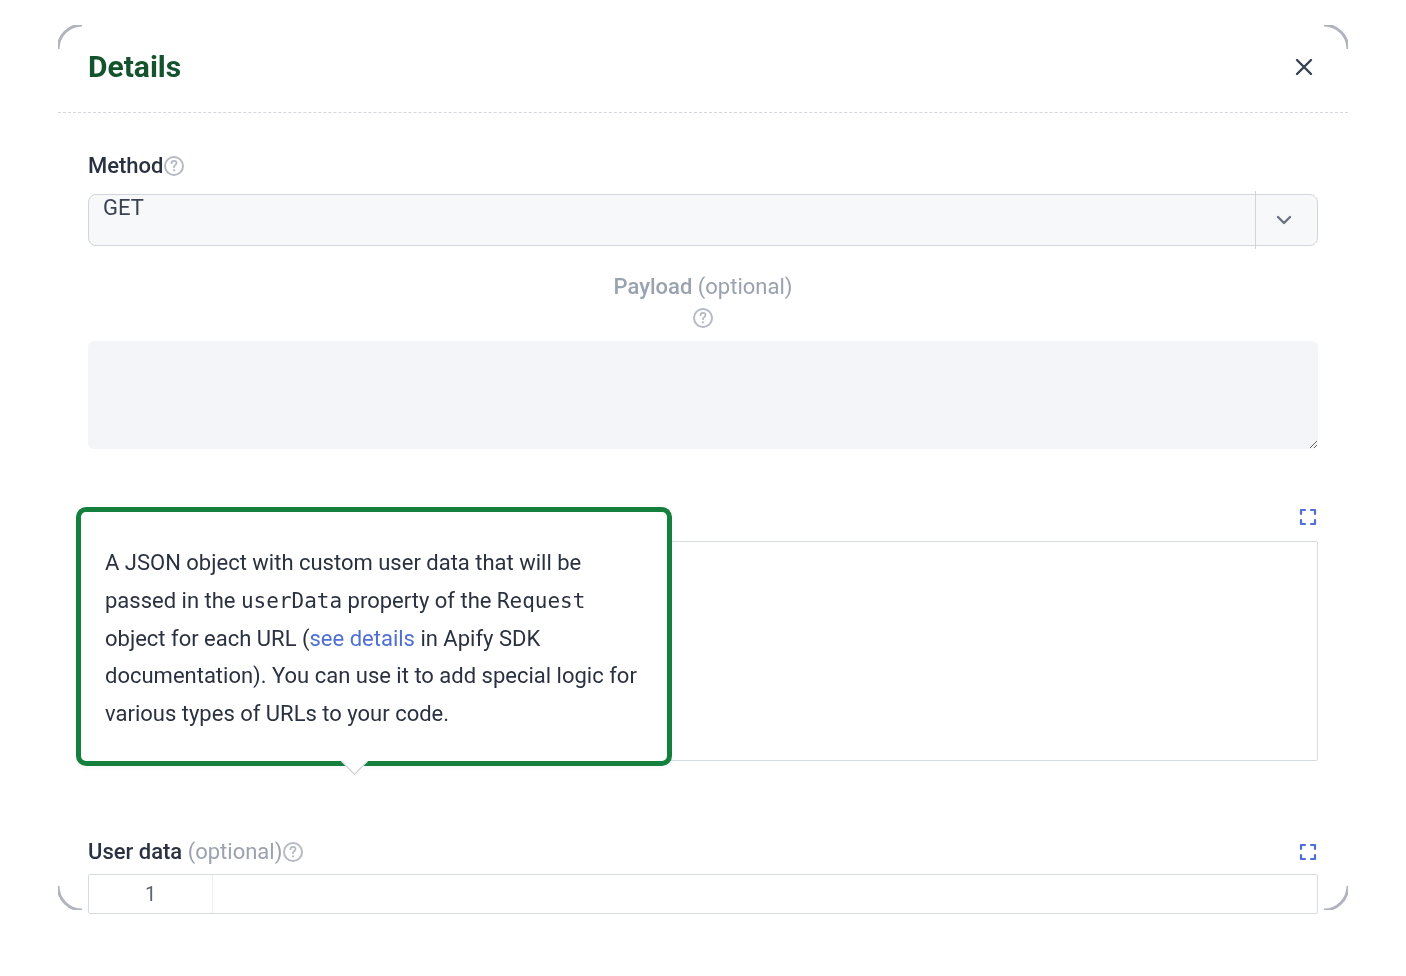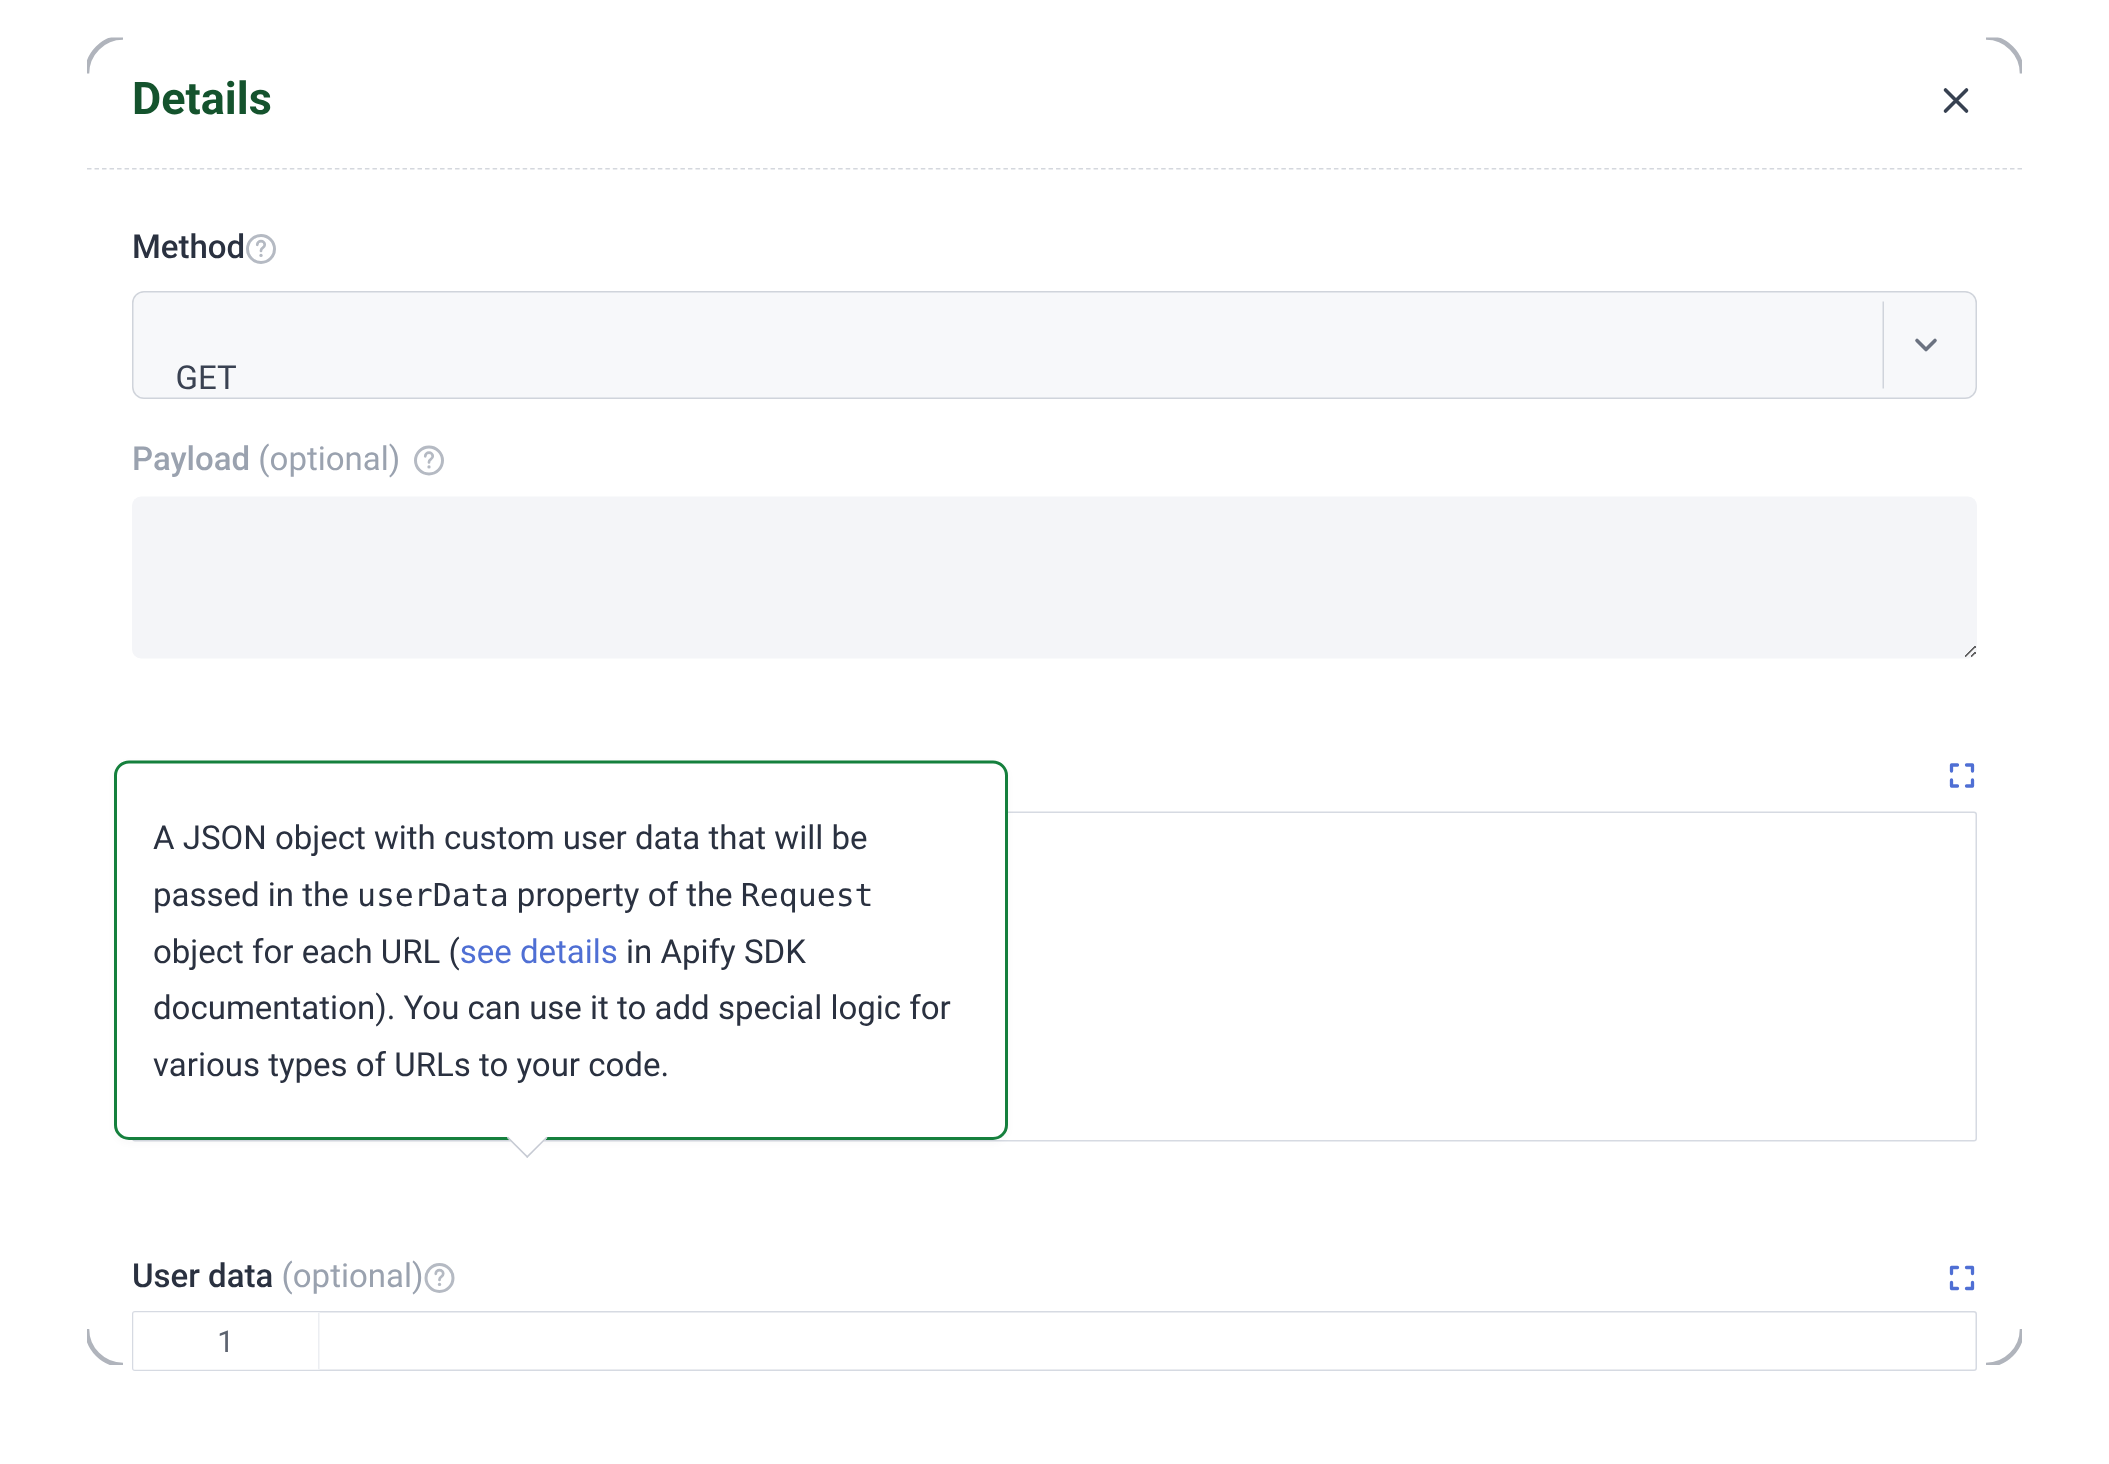--- a/index.html
+++ b/index.html
@@ -97,27 +97,27 @@
 }
 
 .select-wrapper {
   position: relative;
   width: 100%;
   margin-bottom: 28px;
 }
 
 .select-box {
   width: 100%;
-  height: 72px;
+  height: 52px;
   background: #f7f8fa;
   border: 1px solid #d0d4db;
   border-radius: 8px;
   display: flex;
-  align-items: flex-end;
-  padding: 0 28px;
+  align-items: flex-start;
+  padding: 0 14px;
   font-size: 22px;
   color: #3a4252;
   cursor: pointer;
   position: relative;
 }
 
 .select-chevron {
   position: absolute;
   right: 22px;
   top: 50%;
@@ -148,30 +148,31 @@
   resize: vertical;
   color: #2a3140;
   outline: none;
 }
 
 .payload-label {
   display: flex;
   align-items: center;
   gap: 8px;
   margin-bottom: 12px;
+  flex-direction: column;
 }
 .payload-label .field-label-text { color: #9aa2af; }
 
 .tooltip {
   position: absolute;
   left: -12px;
   top: 0;
   width: 596px;
   background: #ffffff;
-  border: 2px solid #15803d;
+  border: 5px solid #15803d;
   border-radius: 10px;
   padding: 32px 24px 28px 24px;
   font-size: 22px;
   line-height: 1.72;
   color: #2a3140;
   z-index: 10;
   box-shadow: 0 2px 6px rgba(0,0,0,0.03);
 }
 
 .tooltip::after {

